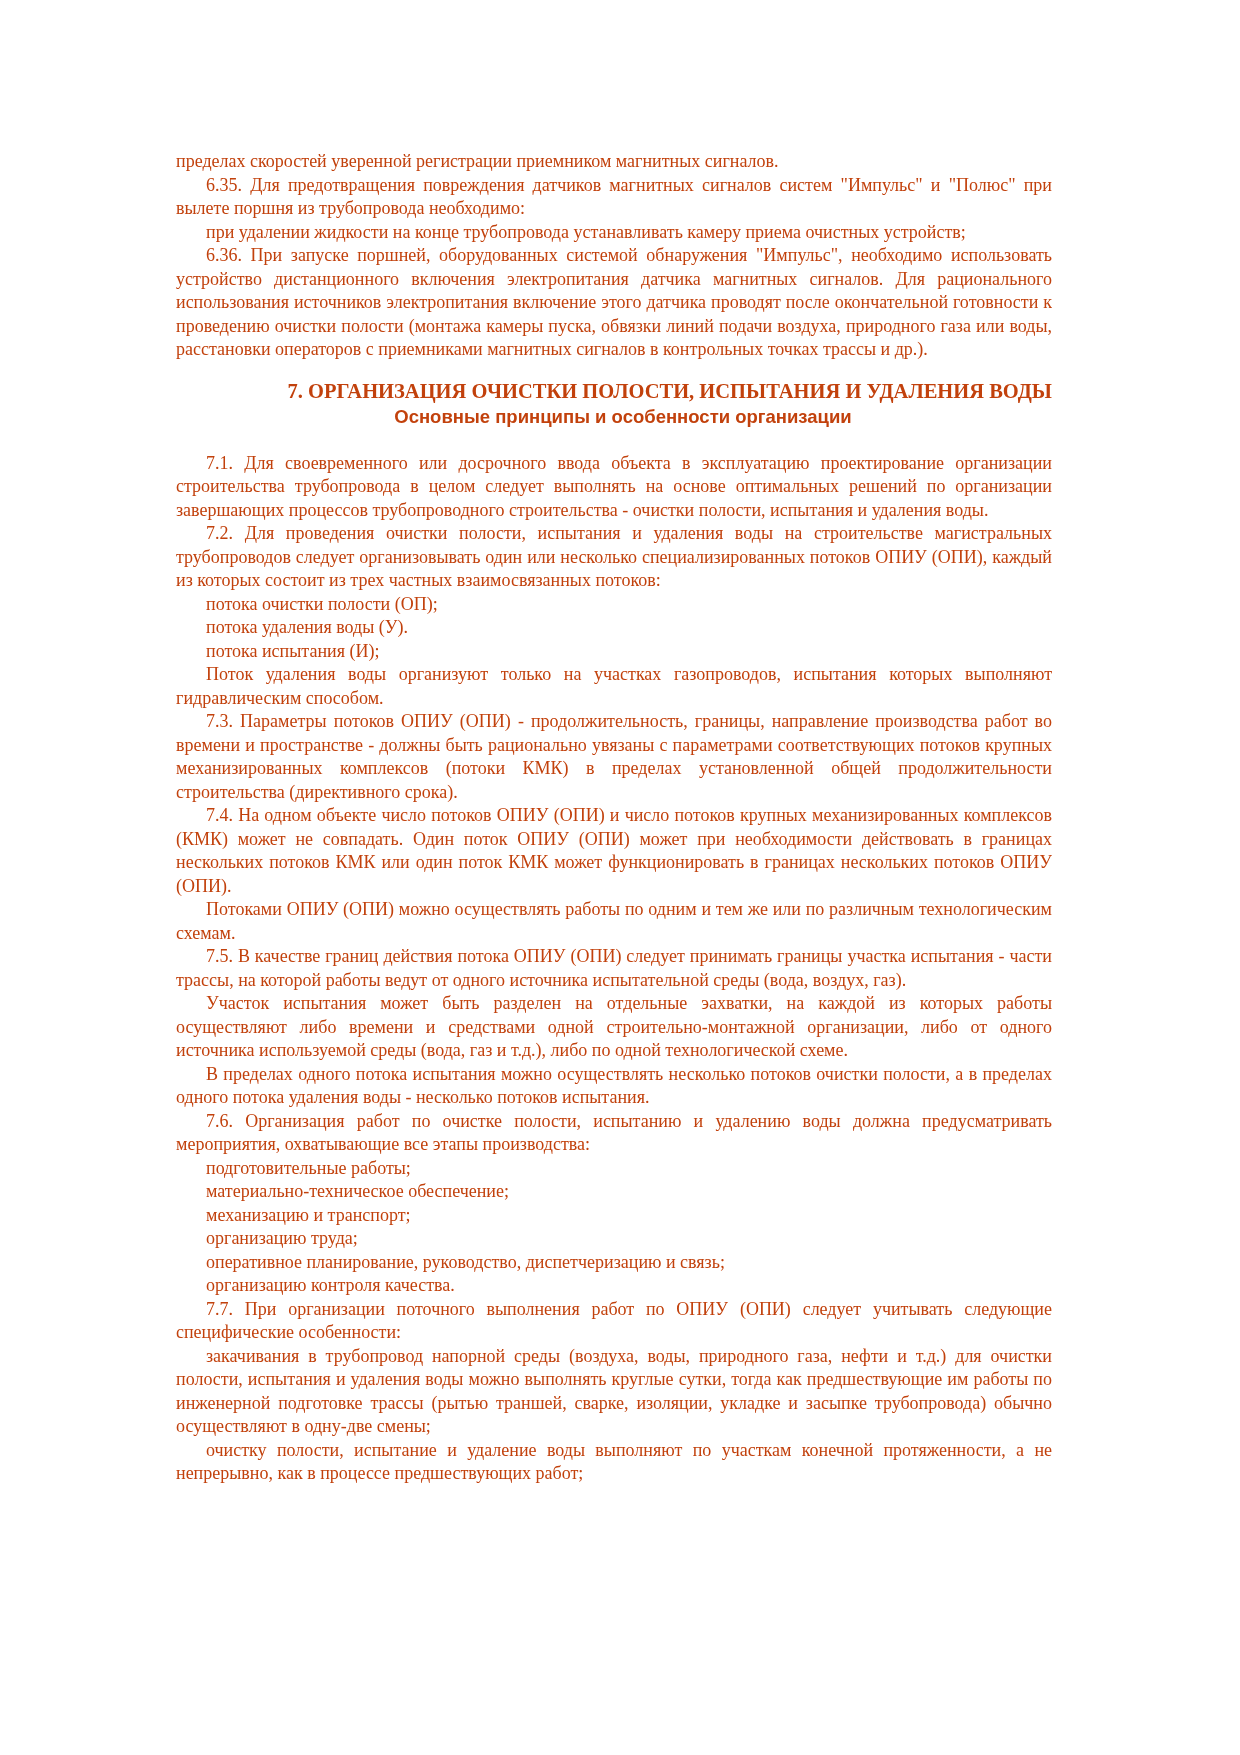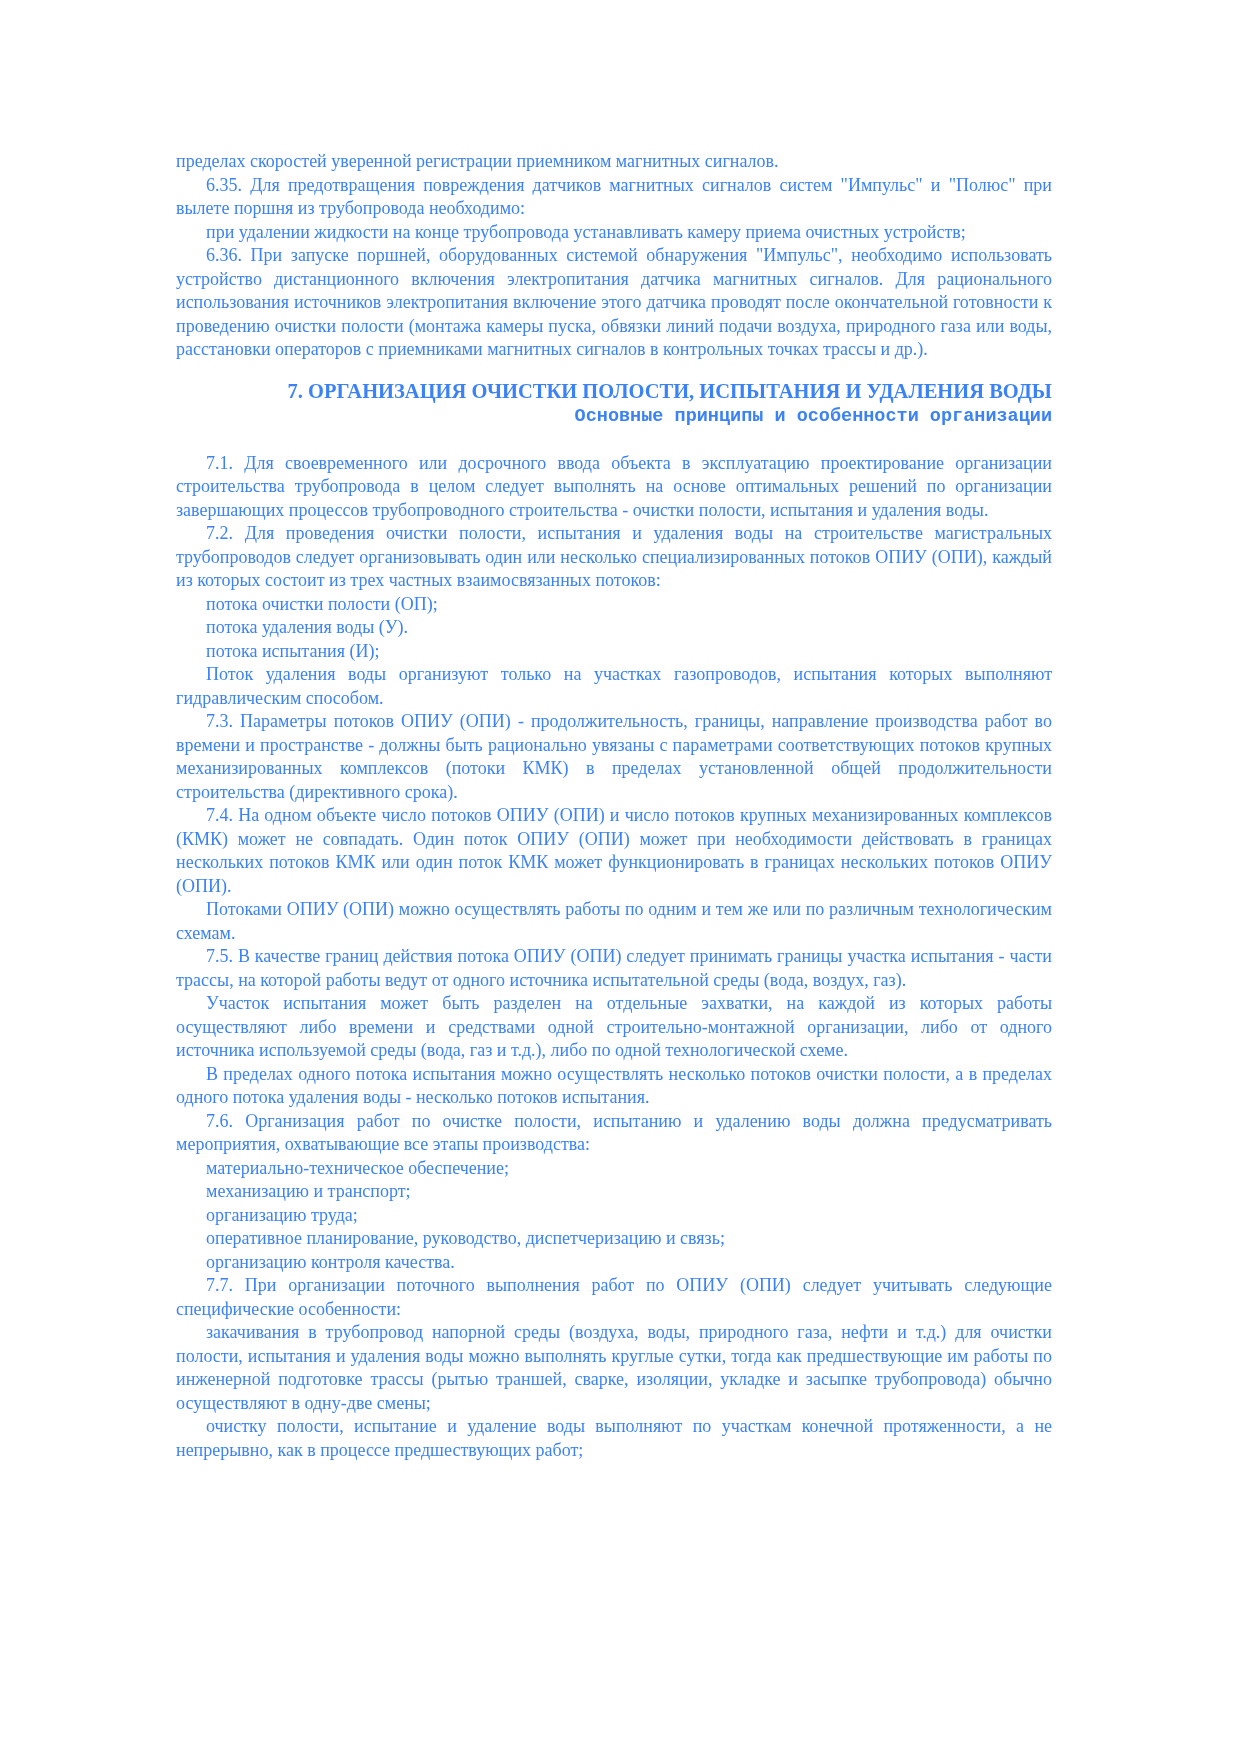--- a/index.html
+++ b/index.html
@@ -15,21 +15,21 @@
     overflow: hidden;
   }
   .content {
     position: absolute;
     left: 176px;
     top: 150px;
     width: 876px;
     font-family: "Liberation Serif", "DejaVu Serif", serif;
     font-size: 18px;
     line-height: 23.5px;
-    color: #3b82f6;
+    color: #c2410c;
     text-align: justify;
   }
   .content p {
     margin: 0;
     text-indent: 30px;
     text-align: justify;
     text-align-last: left;
   }
   .content p.noindent {
     text-indent: 0;
@@ -37,27 +37,27 @@
   .sec-heading {
     font-family: "Liberation Serif", "DejaVu Serif", serif;
     font-size: 20.5px;
     line-height: 27px;
     font-weight: bold;
     margin: 16px 0 0 0;
     text-indent: 18px;
     text-align: right;
   }
   .sec-subheading {
-    font-family: Liberation Mono, monospace;
+    font-family: Liberation Sans, sans-serif;
     font-size: 18.5px;
     line-height: 24px;
     font-weight: bold;
     margin: 0 0 23px 0;
     text-indent: 18px;
-    text-align: right;
+    text-align: center;
   }
 </style>
 </head>
 <body>
 
 <div class="page">
   <div class="content">
 
     <p class="noindent">пределах скоростей уверенной регистрации приемником магнитных сигналов.</p>
     <p>6.35. Для предотвращения повреждения датчиков магнитных сигналов систем "Импульс" и "Полюс" при вылете поршня из трубопровода необходимо:</p>
@@ -73,20 +73,21 @@
     <p>потока удаления воды (У).</p>
     <p>потока испытания (И);</p>
     <p>Поток удаления воды организуют только на участках газопроводов, испытания которых выполняют гидравлическим способом.</p>
     <p>7.3. Параметры потоков ОПИУ (ОПИ) - продолжительность, границы, направление производства работ во времени и пространстве - должны быть рационально увязаны с параметрами соответствующих потоков крупных механизированных комплексов (потоки КМК) в пределах установленной общей продолжительности строительства (директивного срока).</p>
     <p>7.4. На одном объекте число потоков ОПИУ (ОПИ) и число потоков крупных механизированных комплексов (КМК) может не совпадать. Один поток ОПИУ (ОПИ) может при необходимости действовать в границах нескольких потоков КМК или один поток КМК может функционировать в границах нескольких потоков ОПИУ (ОПИ).</p>
     <p>Потоками ОПИУ (ОПИ) можно осуществлять работы по одним и тем же или по различным технологическим схемам.</p>
     <p>7.5. В качестве границ действия потока ОПИУ (ОПИ) следует принимать границы участка испытания - части трассы, на которой работы ведут от одного источника испытательной среды (вода, воздух, газ).</p>
     <p>Участок испытания может быть разделен на отдельные эахватки, на каждой из которых работы осуществляют либо времени и средствами одной строительно-монтажной организации, либо от одного источника используемой среды (вода, газ и т.д.), либо по одной технологической схеме.</p>
     <p>В пределах одного потока испытания можно осуществлять несколько потоков очистки полости, а в пределах одного потока удаления воды - несколько потоков испытания.</p>
     <p>7.6. Организация работ по очистке полости, испытанию и удалению воды должна предусматривать мероприятия, охватывающие все этапы производства:</p>
+    <p>подготовительные работы;</p>
     <p>материально-техническое обеспечение;</p>
     <p>механизацию и транспорт;</p>
     <p>организацию труда;</p>
     <p>оперативное планирование, руководство, диспетчеризацию и связь;</p>
     <p>организацию контроля качества.</p>
     <p>7.7. При организации поточного выполнения работ по ОПИУ (ОПИ) следует учитывать следующие специфические особенности:</p>
     <p>закачивания в трубопровод напорной среды (воздуха, воды, природного газа, нефти и т.д.) для очистки полости, испытания и удаления воды можно выполнять круглые сутки, тогда как предшествующие им работы по инженерной подготовке трассы (рытью траншей, сварке, изоляции, укладке и засыпке трубопровода) обычно осуществляют в одну-две смены;</p>
     <p>очистку полости, испытание и удаление воды выполняют по участкам конечной протяженности, а не непрерывно, как в процессе предшествующих работ;</p>
 
   </div>

